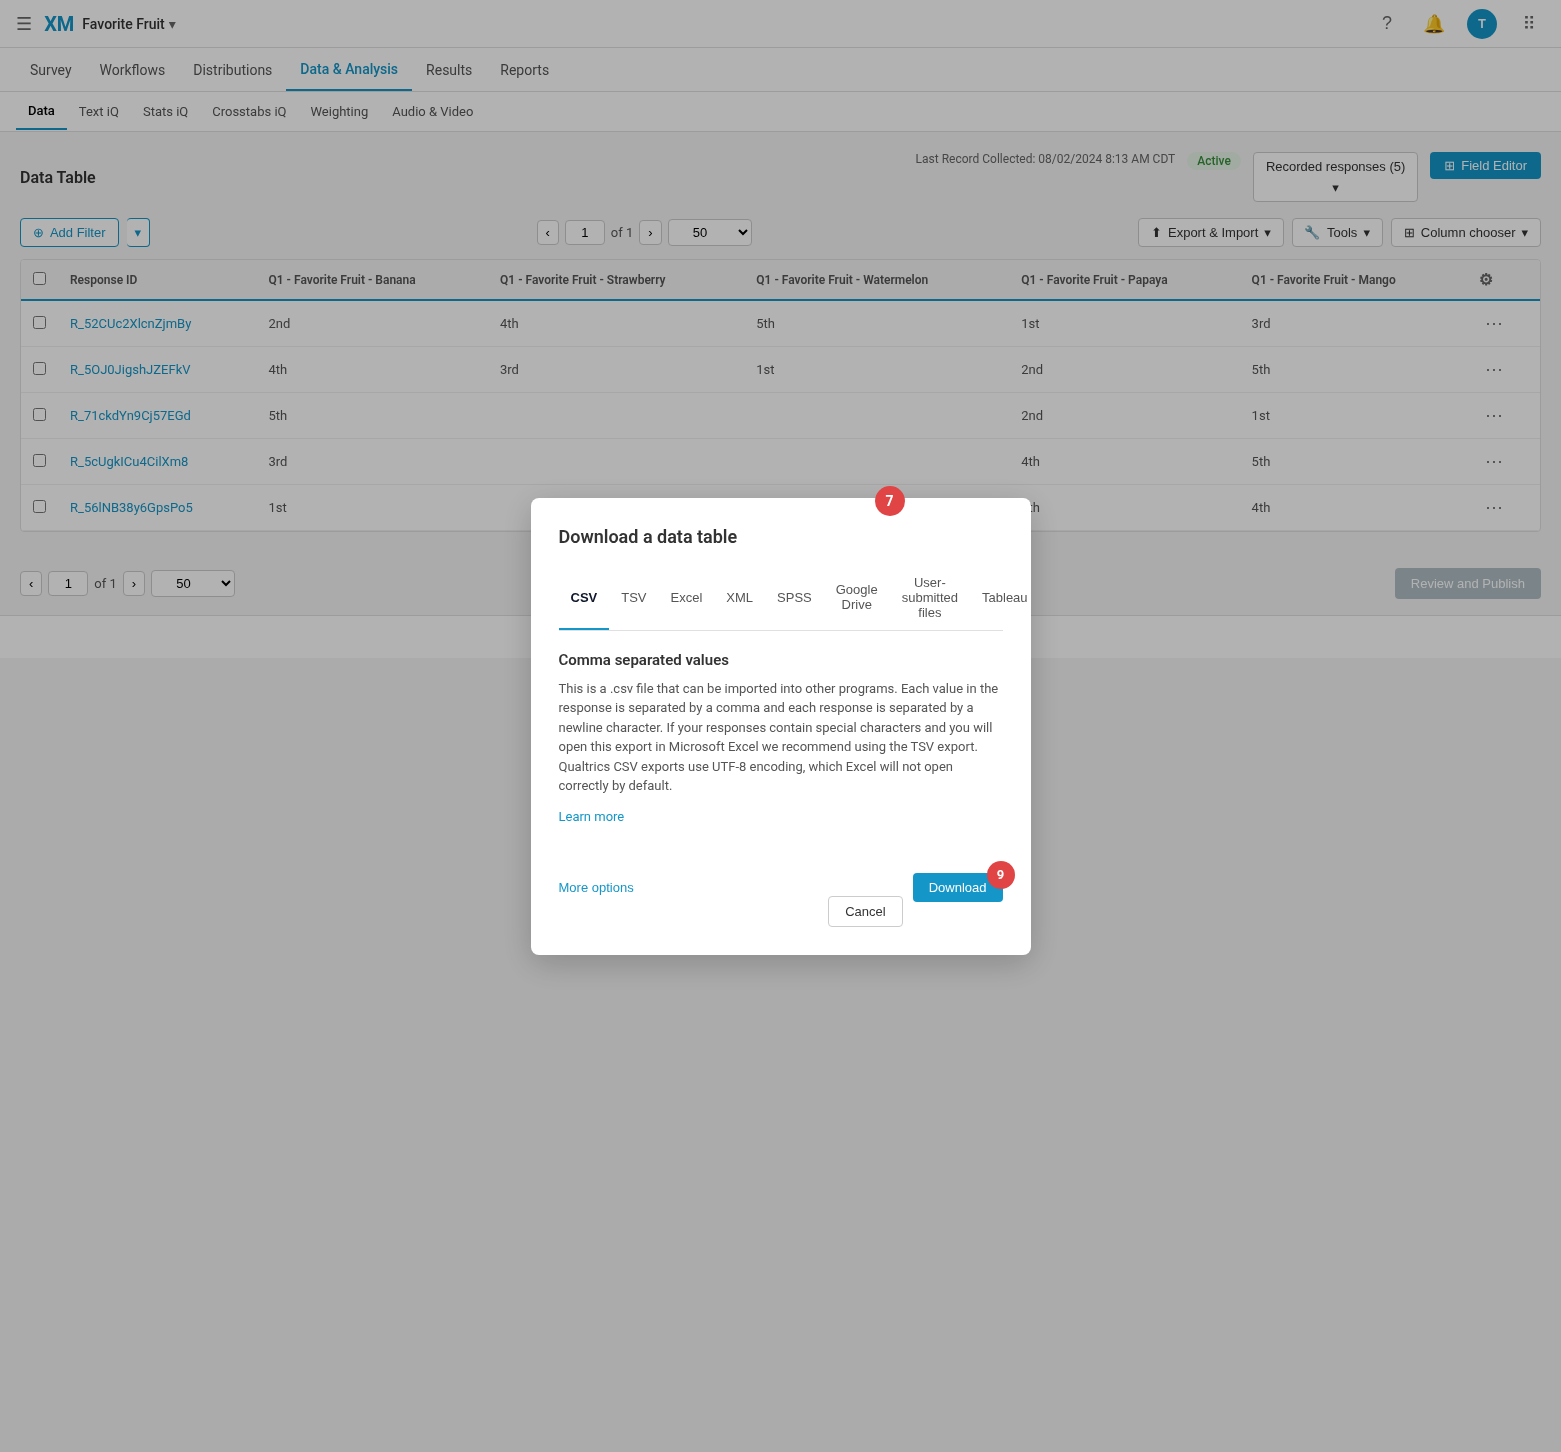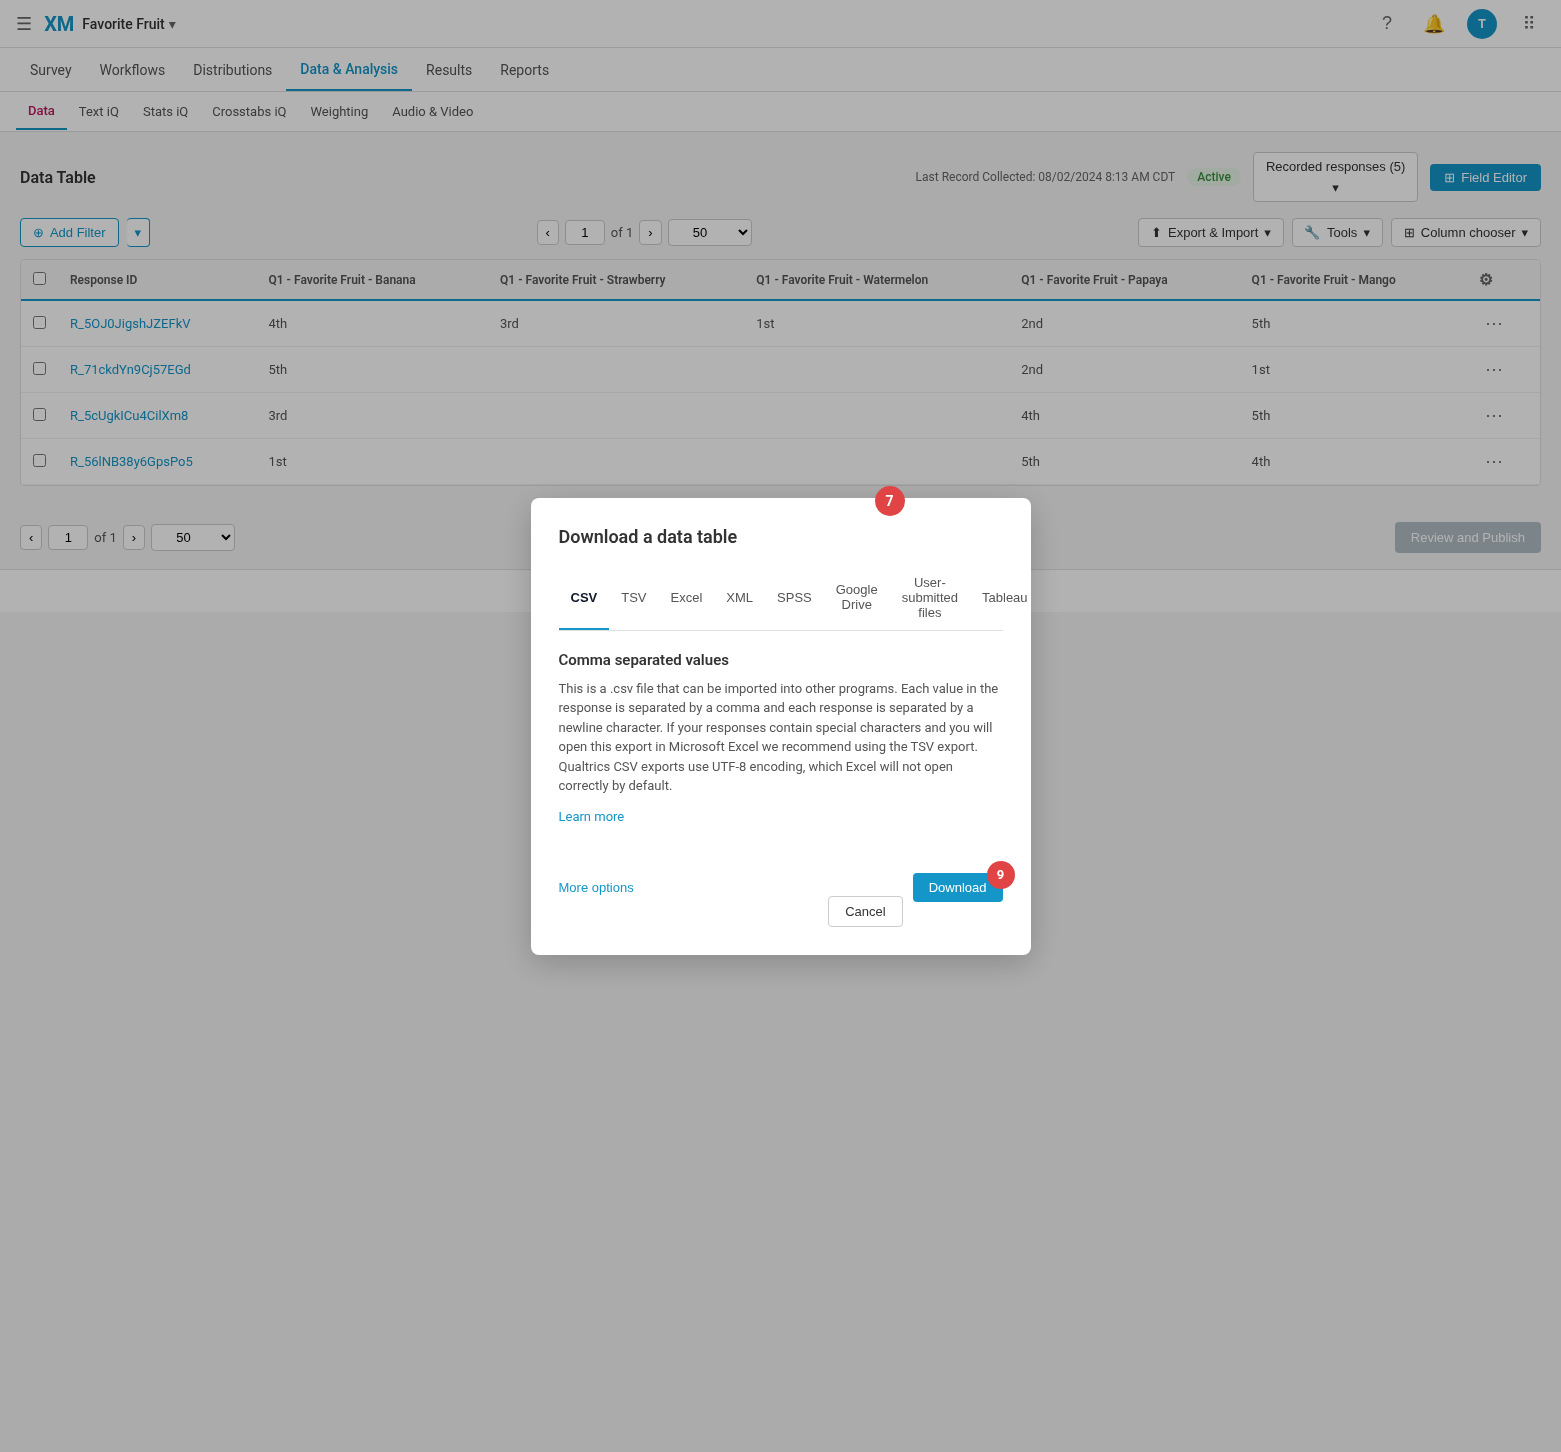--- a/index.html
+++ b/index.html
@@ -16,29 +16,29 @@
     .avatar { width: 30px; height: 30px; border-radius: 50%; background: #1496c8; color: white; display: flex; align-items: center; justify-content: center; font-size: 13px; font-weight: 600; }
 
     
     .main-nav { background: #fff; border-bottom: 1px solid #e0e0e0; padding: 0 16px; display: flex; align-items: center; height: 44px; }
     .main-nav a { text-decoration: none; color: #555; font-size: 14px; padding: 12px 14px; display: inline-block; }
     .main-nav a.active { color: #1496c8; border-bottom: 2px solid #1496c8; font-weight: 500; }
 
     
     .sub-nav { background: #fff; border-bottom: 1px solid #e0e0e0; padding: 0 16px; display: flex; align-items: center; height: 40px; }
     .sub-nav a { text-decoration: none; color: #555; font-size: 13px; padding: 10px 12px; display: inline-block; }
-    .sub-nav a.active { color: #be185d; border-bottom: 2px solid #1496c8; font-weight: 500; }
+    .sub-nav a.active { color: #000000; border-bottom: 2px solid #1496c8; font-weight: 500; }
 
     
     .content { padding: 20px; }
 
     
     .data-table-header { display: flex; align-items: center; margin-bottom: 16px; }
     .data-table-title { font-size: 16px; font-weight: 600; color: #333; }
-    .header-right { margin-left: auto; display: flex; align-items: center; gap: 12px; }
+    .header-right { margin-left: auto; display: flex; align-items: flex-start; gap: 12px; }
     .last-record { font-size: 12px; color: #666; }
     .active-badge { background: #e8f5e9; color: #388e3c; border-radius: 12px; padding: 2px 10px; font-size: 12px; font-weight: 500; }
     .recorded-btn { border: 1px solid #ccc; background: #fff; border-radius: 4px; padding: 6px 12px; font-size: 13px; cursor: pointer; display: flex; align-items: center; gap: 6px; color: #333; flex-direction: column; }
     .field-editor-btn { background: #1496c8; color: white; border: none; border-radius: 4px; padding: 6px 14px; font-size: 13px; cursor: pointer; display: flex; align-items: center; gap: 6px; }
 
     
     .toolbar { display: flex; align-items: center; margin-bottom: 12px; gap: 8px; }
     .add-filter-btn { border: 1px solid #1496c8; color: #1496c8; background: #fff; border-radius: 4px; padding: 6px 12px; font-size: 13px; cursor: pointer; display: flex; align-items: center; gap: 6px; }
     .filter-caret-btn { border: 1px solid #1496c8; color: #1496c8; background: #fff; border-radius: 4px; padding: 6px 8px; font-size: 13px; cursor: pointer; border-left: none; }
     .pagination-controls { display: flex; align-items: center; gap: 6px; margin-left: auto; }
@@ -185,20 +185,30 @@
           <th>Response ID</th>
           <th>Q1 - Favorite Fruit - Banana</th>
           <th>Q1 - Favorite Fruit - Strawberry</th>
           <th>Q1 - Favorite Fruit - Watermelon</th>
           <th>Q1 - Favorite Fruit - Papaya</th>
           <th>Q1 - Favorite Fruit - Mango</th>
           <th><span class="settings-icon">⚙</span></th>
         </tr>
       </thead>
       <tbody id="table-body">
+      <tr>
+      <td class="checkbox-col"><input type="checkbox" style=""></td>
+      <td style="color:#1496c8;">R_52CUc2XlcnZjmBy</td>
+      <td>2nd</td>
+      <td>4th</td>
+      <td>5th</td>
+      <td>1st</td>
+      <td>3rd</td>
+      <td><button class="more-options-btn">···</button></td>
+    </tr>
           <tr>
       <td class="checkbox-col"><input type="checkbox" style=""></td>
       <td style="color:#1496c8;">R_5OJ0JigshJZEFkV</td>
       <td>4th</td>
       <td>3rd</td>
       <td>1st</td>
       <td>2nd</td>
       <td>5th</td>
       <td><button class="more-options-btn">···</button></td>
     </tr>

